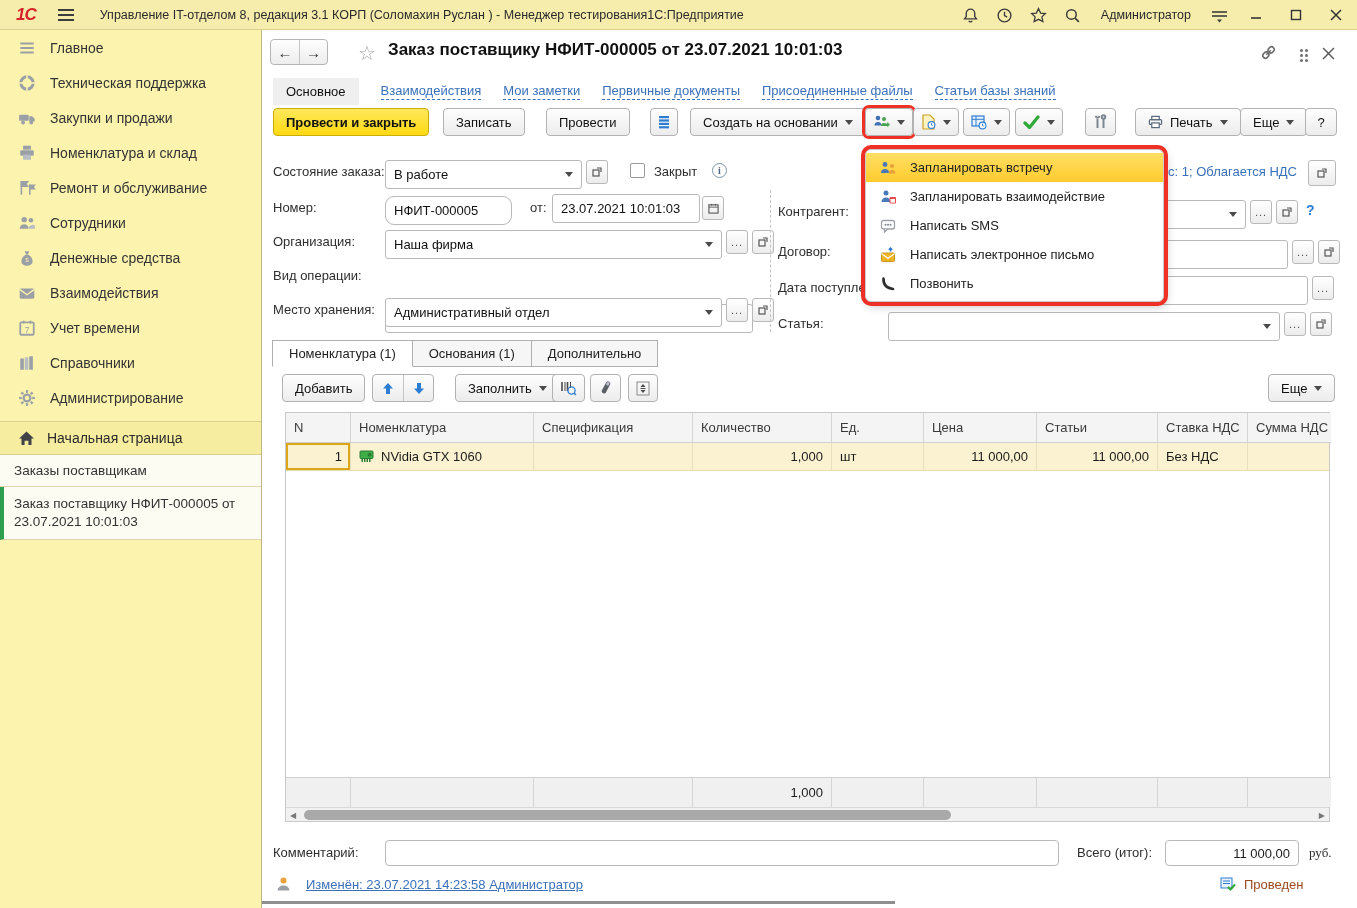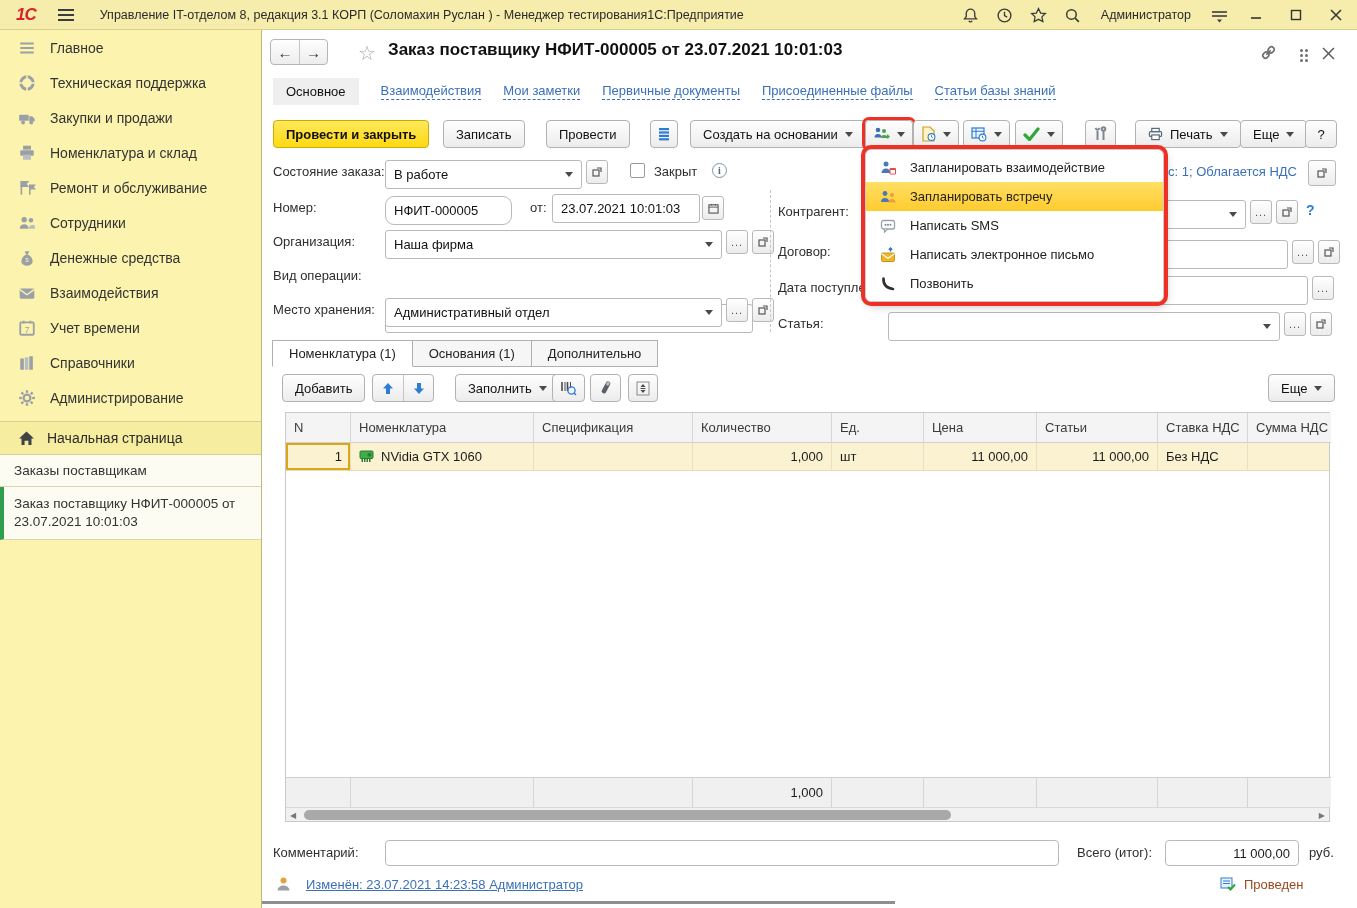--- a/index.html
+++ b/index.html
@@ -325,21 +325,21 @@
 
   <div class="abs nav-tabs" style="left:11px; top:48px;">
     <div class="tab-active">Основное</div>
     <div class="navlink">Взаимодействия</div>
     <div class="navlink">Мои заметки</div>
     <div class="navlink">Первичные документы</div>
     <div class="navlink">Присоединенные файлы</div>
     <div class="navlink">Статьи базы знаний</div>
   </div>
 
-  <div class="abs" style="left:0; top:90px; width:1095px; height:16px;">
+  <div class="abs" style="left:0; top:78px; width:1095px; height:16px;">
     <div class="btn primary" style="left:11px;">
         <span>Провести и закрыть</span>
       </div>
     <div class="btn" style="left:181px;">
         <span>Записать</span>
       </div>
     <div class="btn" style="left:284px;">
         <span>Провести</span>
       </div>
     <div class="btn sq" style="left:388px;">
@@ -666,21 +666,21 @@
       <span class="harrow" style="left:4px;">◀</span>
       <div class="hthumb"></div>
       <span class="harrow" style="right:4px;">▶</span>
     </div>
   </div>
 
   <div class="f-label" style="left:11px; top:815px;">Комментарий:</div>
   <div class="cmt-input" style="left:123px; top:810px; width:674px;"></div>
   <div class="f-label" style="left:815px; top:815px;">Всего (итог):</div>
   <div class="total-box" style="left:903px; top:810px; width:134px;">11 000,00</div>
-  <div class="f-label" style="left:1047px; top:815px;">руб.</div>
+  <div class="f-label" style="left:1047px; top:815px;font-family:Liberation Serif, serif;">руб.</div>
 
   <div class="abs" style="left:14px; top:846px;">
     <svg width="15" height="16" viewBox="0 0 15 16">
         <circle cx="7.5" cy="4.5" r="3" fill="#e8a13c"></circle>
         <path d="M1.5 14.5 a6 5 0 0 1 12 0 z" fill="#9aa0a6"></path>
       </svg>
   </div>
   <div class="abs blue-link" style="left:44px; top:847px;">Изменён: 23.07.2021 14:23:58 Администратор</div>
 
   <div class="abs" style="left:958px; top:846px;">
@@ -690,37 +690,37 @@
         <line x1="3" y1="7.5" x2="10" y2="7.5" stroke="#2d7dd2"></line>
         <path d="M8 11 l2.5 2.5 L15 8.5" fill="none" stroke="#2ea836" stroke-width="2"></path>
       </svg>
   </div>
   <div class="abs status-posted" style="left:982px; top:847px;">Проведен</div>
 
   <div class="bottom-bar"></div>
 </div>
 
 <div class="menu">
+  <div class="mi hl">
+    <svg width="17" height="16" viewBox="0 0 17 16">
+        <circle cx="5" cy="4.5" r="2.4" fill="#4a78b8"></circle>
+        <path d="M1 13 a4 4 0 0 1 8 0 z" fill="#4a78b8"></path>
+        <circle cx="12" cy="6" r="2.1" fill="#e8a13c"></circle>
+        <path d="M8.5 13.5 a3.5 3.5 0 0 1 7 0 z" fill="#e8a13c"></path>
+      </svg>
+    <span>Запланировать встречу</span>
+  </div>
   <div class="mi">
     <svg width="17" height="16" viewBox="0 0 17 16">
         <circle cx="6" cy="4" r="2.5" fill="#4a78b8"></circle>
         <path d="M1.5 13 a4.5 4.5 0 0 1 9 0 z" fill="#4a78b8"></path>
         <rect x="9.5" y="8" width="6.5" height="6.5" rx="1" fill="#e5484d"></rect>
         <rect x="10.5" y="10" width="4.5" height="3.6" fill="#fff"></rect>
       </svg>
     <span>Запланировать взаимодействие</span>
-  </div>
-  <div class="mi hl">
-    <svg width="17" height="16" viewBox="0 0 17 16">
-        <circle cx="5" cy="4.5" r="2.4" fill="#4a78b8"></circle>
-        <path d="M1 13 a4 4 0 0 1 8 0 z" fill="#4a78b8"></path>
-        <circle cx="12" cy="6" r="2.1" fill="#e8a13c"></circle>
-        <path d="M8.5 13.5 a3.5 3.5 0 0 1 7 0 z" fill="#e8a13c"></path>
-      </svg>
-    <span>Запланировать встречу</span>
   </div>
   <div class="mi">
     <svg width="17" height="16" viewBox="0 0 17 16">
         <rect x="1.5" y="2.5" width="13" height="8.5" rx="2" fill="#fff" stroke="#9aa0a6" stroke-width="1.3"></rect>
         <path d="M4.5 11 v3 l3-3" fill="#fff" stroke="#9aa0a6" stroke-width="1.3"></path>
         <g fill="#7d8691">
           <circle cx="5.5" cy="6.8" r="1"></circle>
           <circle cx="8" cy="6.8" r="1"></circle>
           <circle cx="10.5" cy="6.8" r="1"></circle>
         </g>

